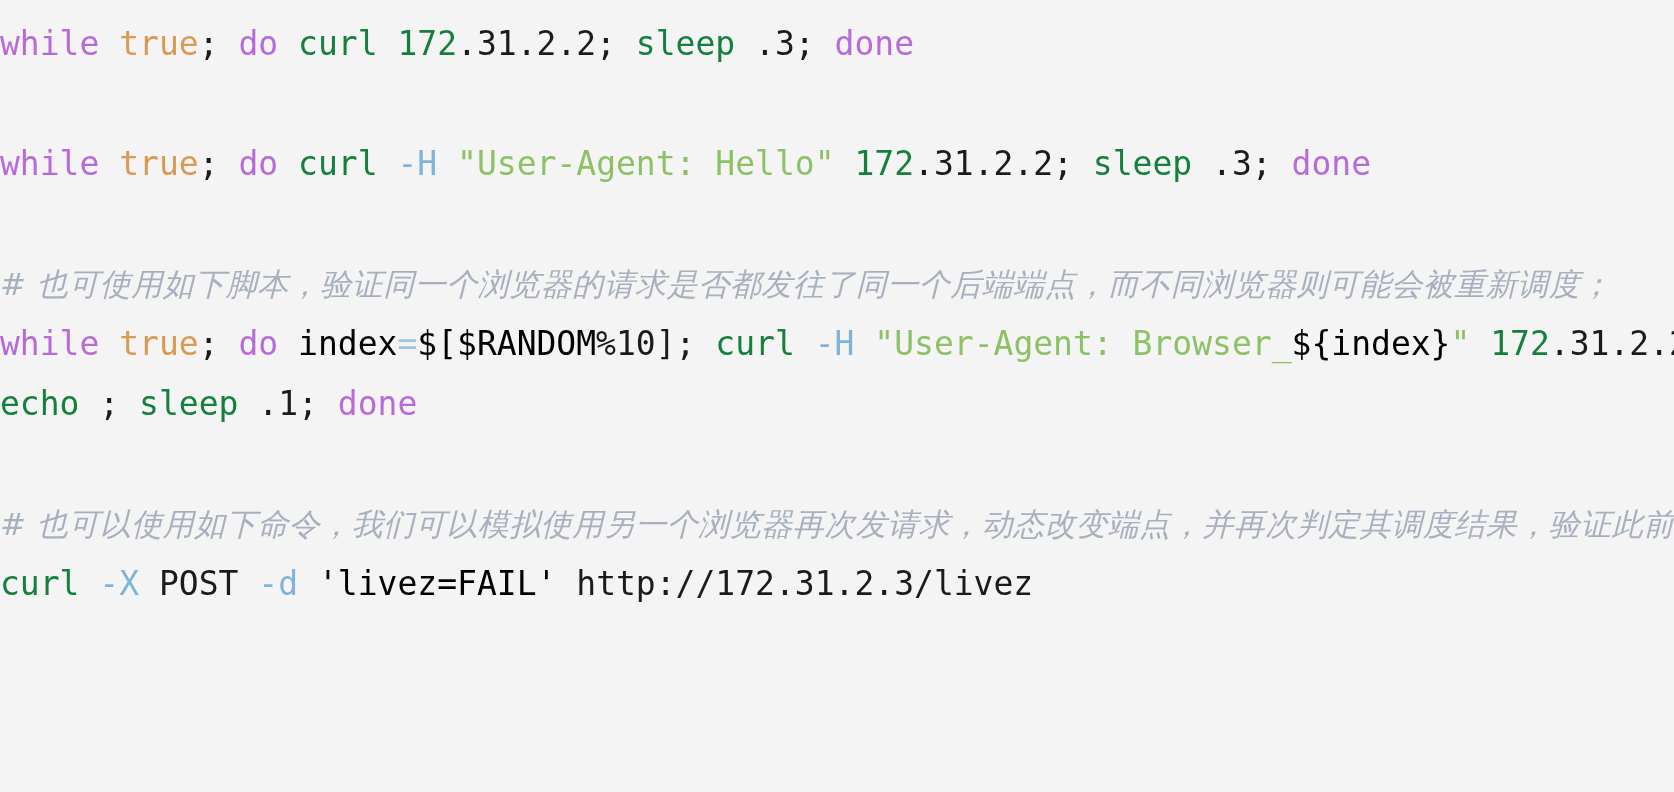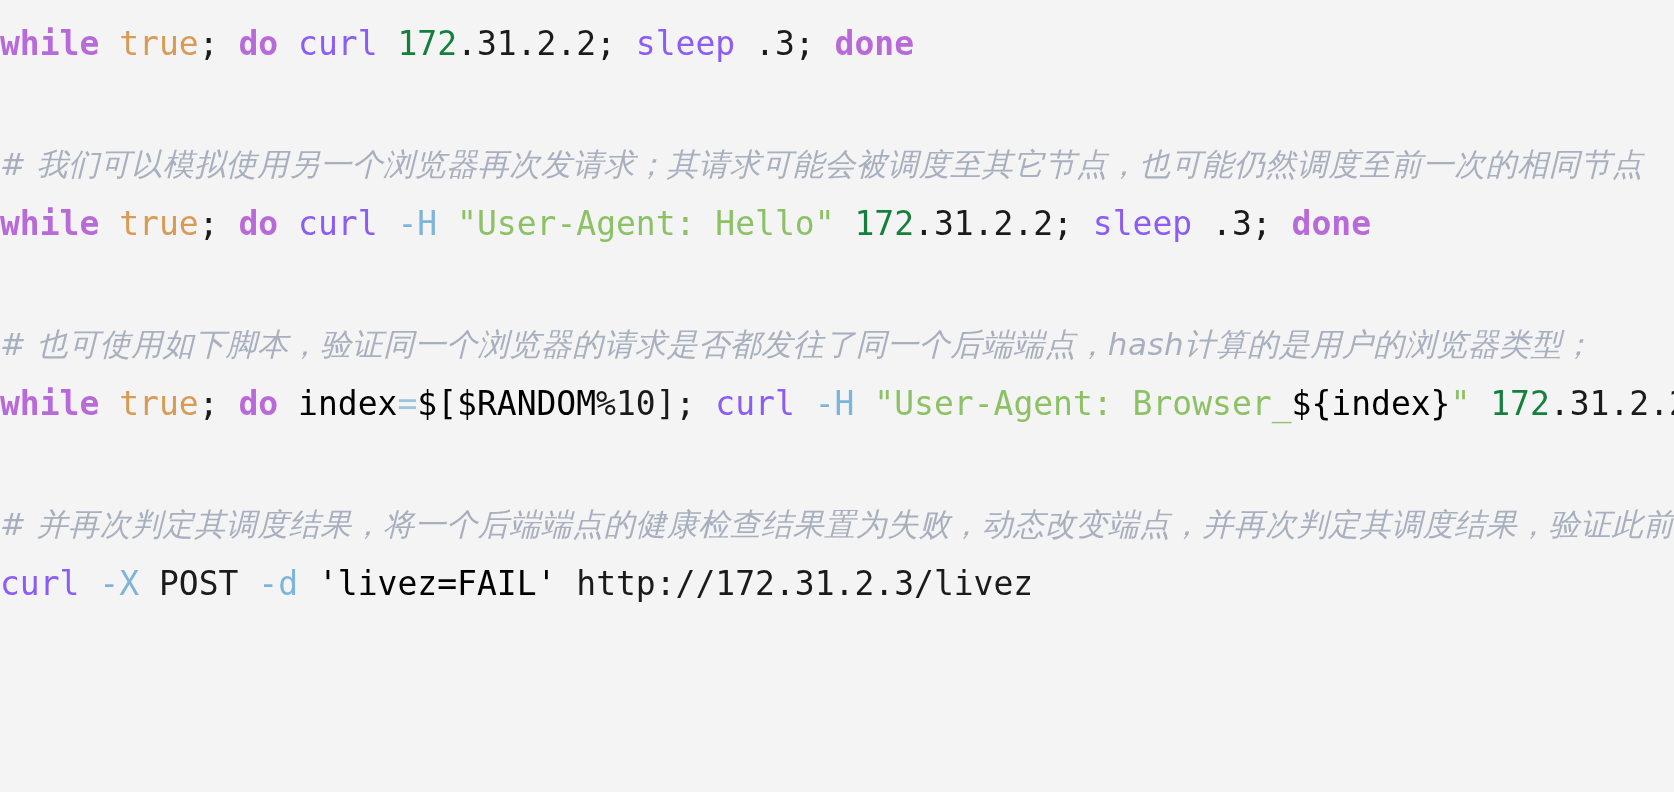--- a/index.html
+++ b/index.html
@@ -42,41 +42,41 @@
   
   .comment {
     color: #a8b0bf;
     font-style: italic;
     font-family: "DejaVu Sans", "Liberation Sans", sans-serif;
     font-size: 31px;
     letter-spacing: 0.5px;
   }
 
   
-  .tok-kw      { color: #b86bd8; font-weight: bold; }   
+  .tok-kw      { color: #b86bd8; }   
   .tok-bool    { color: #d99a54; margin-top: 40px; }   
-  .tok-cmd     { color: #8b5cf6; }   
+  .tok-cmd     { color: #15803d; }   
   .tok-flag    { color: #7fb4da; }   
   .tok-str     { color: #8cc265; }   
   .tok-str2    { color: #000000; }   
   .tok-num     { color: #15803d; }   
   .tok-var     { color: #000000; }   
   .tok-op      { color: #9ec5de; }   
   .tok-plain   { color: #1b1b1b; }   
   .tok-const   { color: #1b1b1b; }   
 </style>
 </head>
 <body>
 
 <div class="code-surface">
   <div class="code-block" id="code-root">
       <div class="line code"><span class="tok-kw">while</span><span class="tok-plain"> </span><span class="tok-bool">true</span><span class="tok-plain">; </span><span class="tok-kw">do</span><span class="tok-plain"> </span><span class="tok-cmd">curl</span><span class="tok-plain"> </span><span class="tok-num">172</span><span class="tok-plain">.31.2.2; </span><span class="tok-cmd">sleep</span><span class="tok-plain"> .3; </span><span class="tok-kw">done</span></div>
       <div class="line blank">&nbsp;</div>
-      <div class="line comment"># 我们可以模拟使用另一个浏览器再次发请求；其请求可能会被调度至其它节点，也可能仍然调度至前一次的相同节点</div>
       <div class="line code"><span class="tok-kw">while</span><span class="tok-plain"> </span><span class="tok-bool">true</span><span class="tok-plain">; </span><span class="tok-kw">do</span><span class="tok-plain"> </span><span class="tok-cmd">curl</span><span class="tok-plain"> </span><span class="tok-flag">-H</span><span class="tok-plain"> </span><span class="tok-str">"User-Agent: Hello"</span><span class="tok-plain"> </span><span class="tok-num">172</span><span class="tok-plain">.31.2.2; </span><span class="tok-cmd">sleep</span><span class="tok-plain"> .3; </span><span class="tok-kw">done</span></div>
       <div class="line blank">&nbsp;</div>
-      <div class="line comment"># 也可使用如下脚本，验证同一个浏览器的请求是否都发往了同一个后端端点，hash计算的是用户的浏览器类型；</div>
+      <div class="line comment"># 也可使用如下脚本，验证同一个浏览器的请求是否都发往了同一个后端端点，而不同浏览器则可能会被重新调度；</div>
       <div class="line code"><span class="tok-kw">while</span><span class="tok-plain"> </span><span class="tok-bool">true</span><span class="tok-plain">; </span><span class="tok-kw">do</span><span class="tok-plain"> </span><span class="tok-var">index</span><span class="tok-op">=</span><span class="tok-var">$[$RANDOM</span><span class="tok-plain">%10]; </span><span class="tok-cmd">curl</span><span class="tok-plain"> </span><span class="tok-flag">-H</span><span class="tok-plain"> </span><span class="tok-str">"User-Agent: Browser_</span><span class="tok-var">${index}</span><span class="tok-str">"</span><span class="tok-plain"> </span><span class="tok-num">172</span><span class="tok-plain">.31.2.2/u</span></div>
+      <div class="line code"><span class="tok-cmd">echo</span><span class="tok-plain"> ; </span><span class="tok-cmd">sleep</span><span class="tok-plain"> .1; </span><span class="tok-kw">done</span></div>
       <div class="line blank">&nbsp;</div>
-      <div class="line comment"># 并再次判定其调度结果，将一个后端端点的健康检查结果置为失败，动态改变端点，并再次判定其调度结果，验证此前</div>
+      <div class="line comment"># 也可以使用如下命令，我们可以模拟使用另一个浏览器再次发请求，动态改变端点，并再次判定其调度结果，验证此前</div>
       <div class="line code"><span class="tok-cmd">curl</span><span class="tok-plain"> </span><span class="tok-flag">-X</span><span class="tok-plain"> </span><span class="tok-const">POST</span><span class="tok-plain"> </span><span class="tok-flag">-d</span><span class="tok-plain"> </span><span class="tok-str2">'livez=FAIL'</span><span class="tok-plain"> </span><span class="tok-plain">http://172.31.2.3/livez</span></div>
     </div>
 </div>
 
 </body></html>

